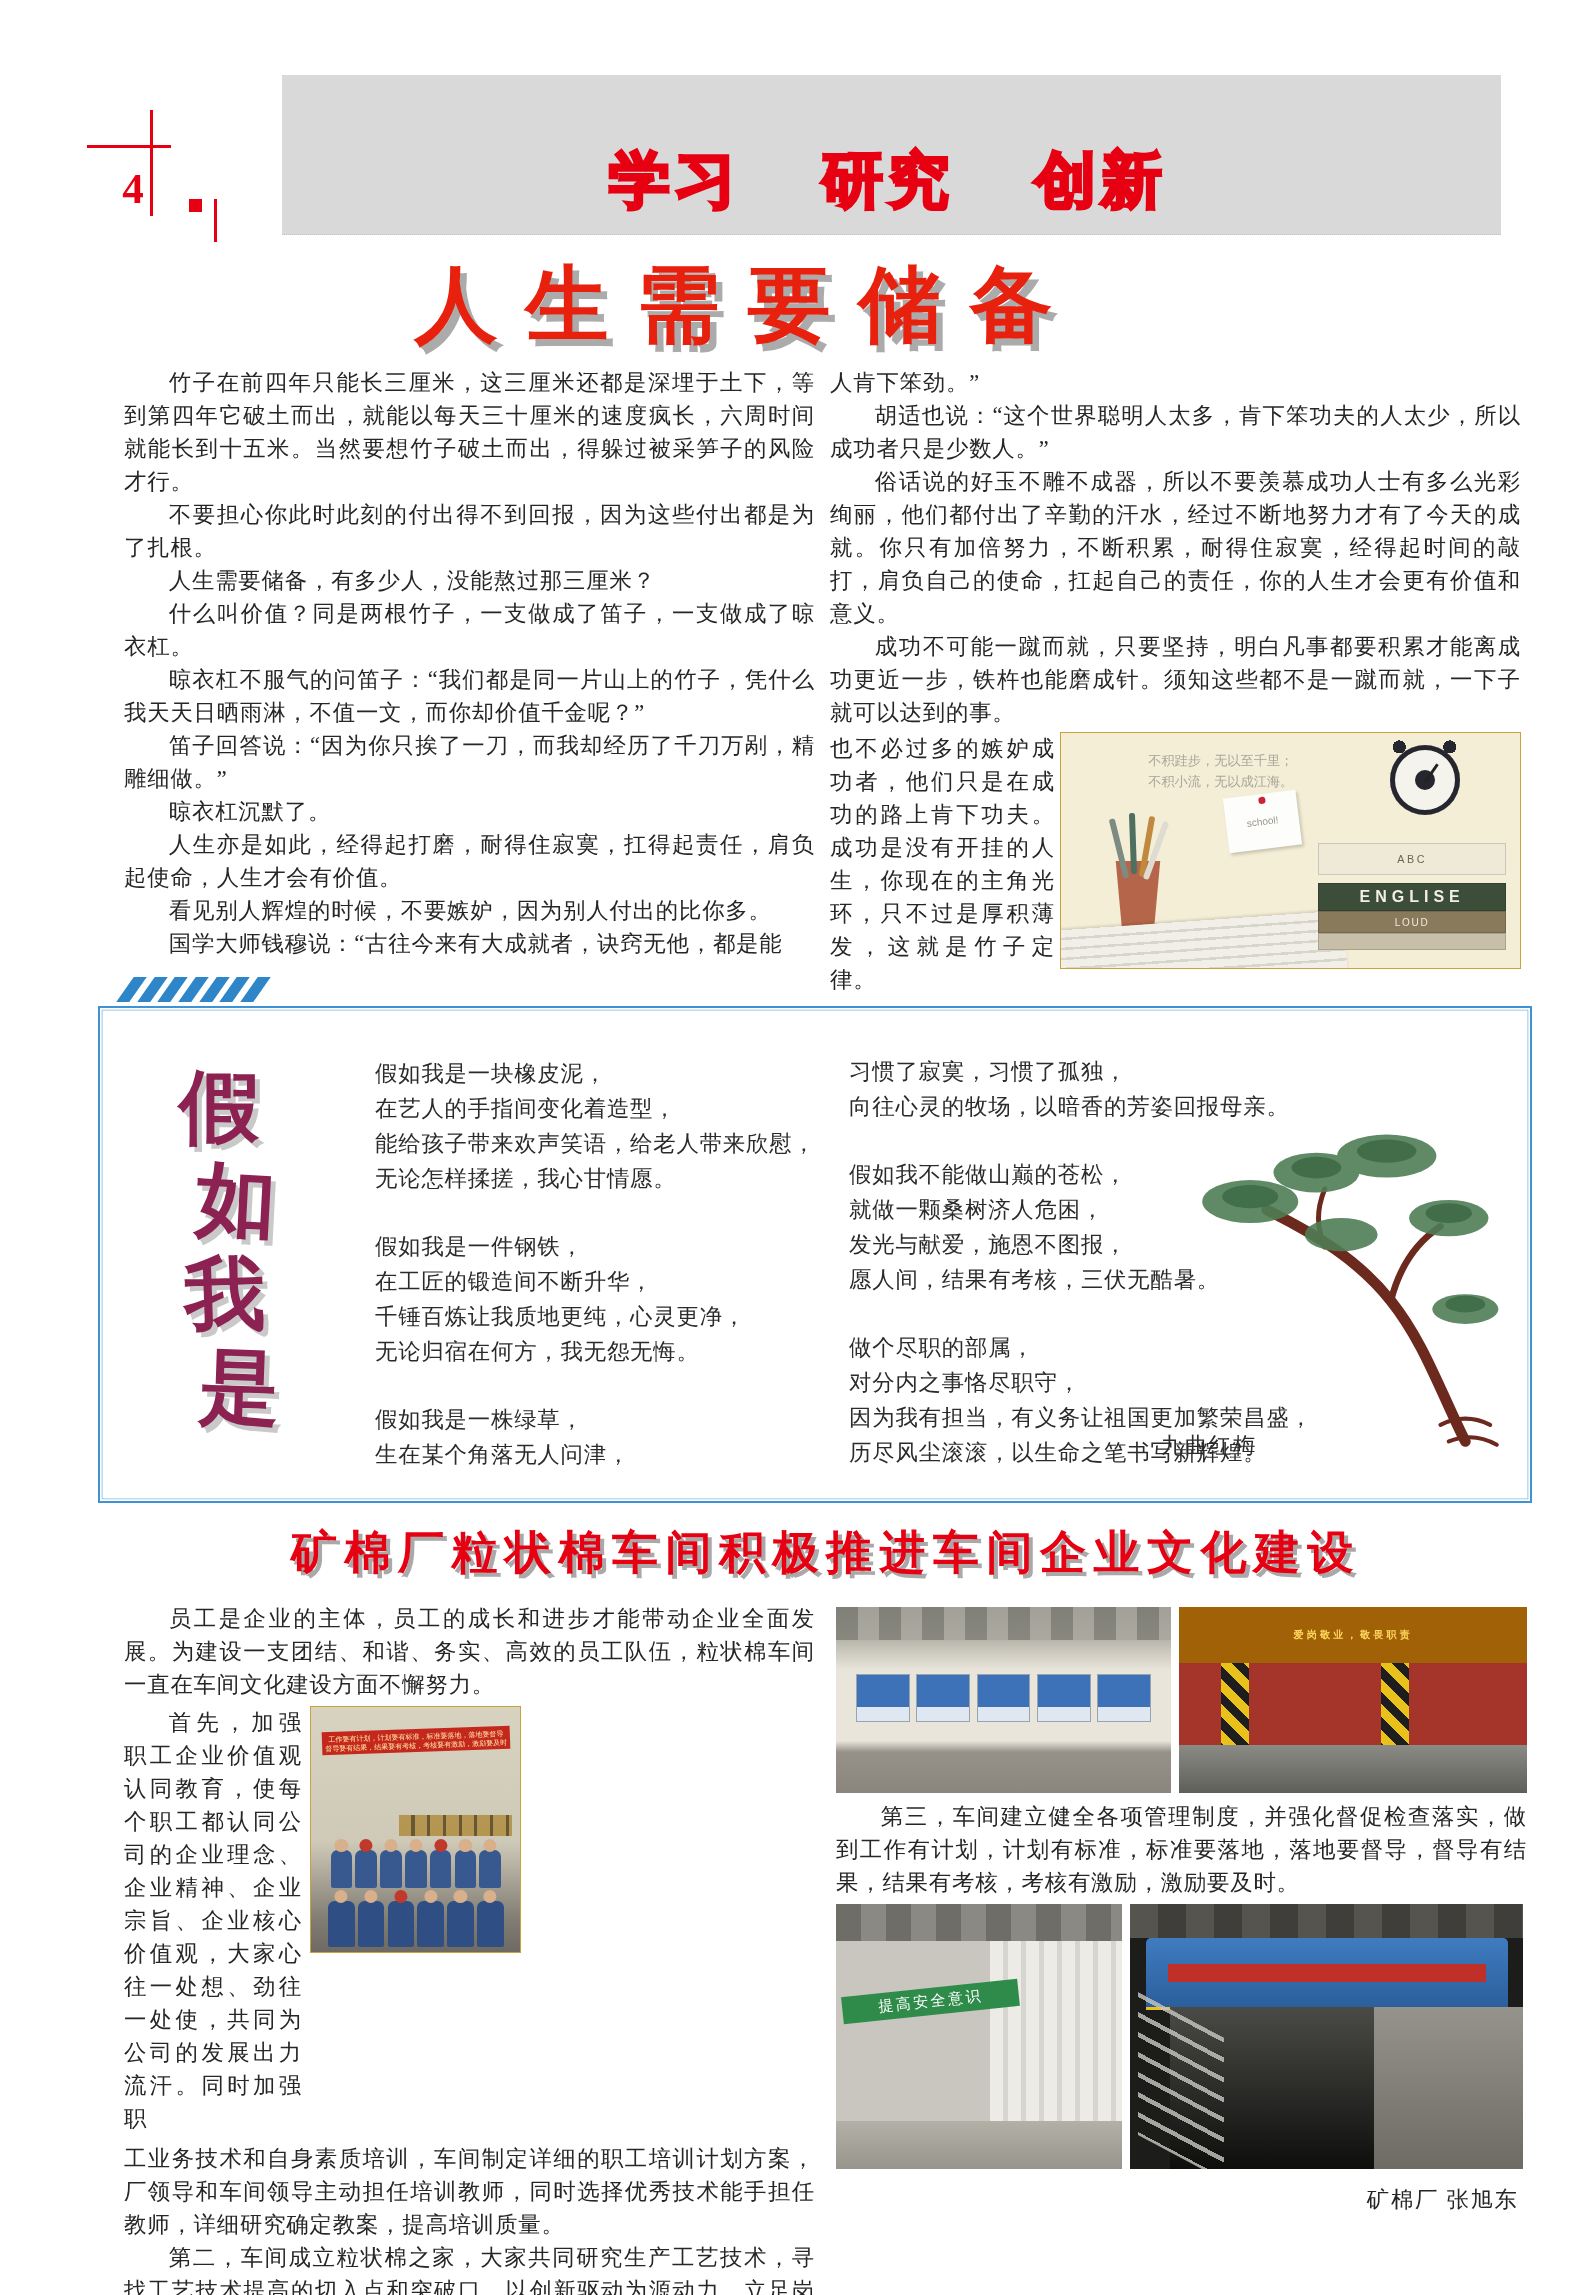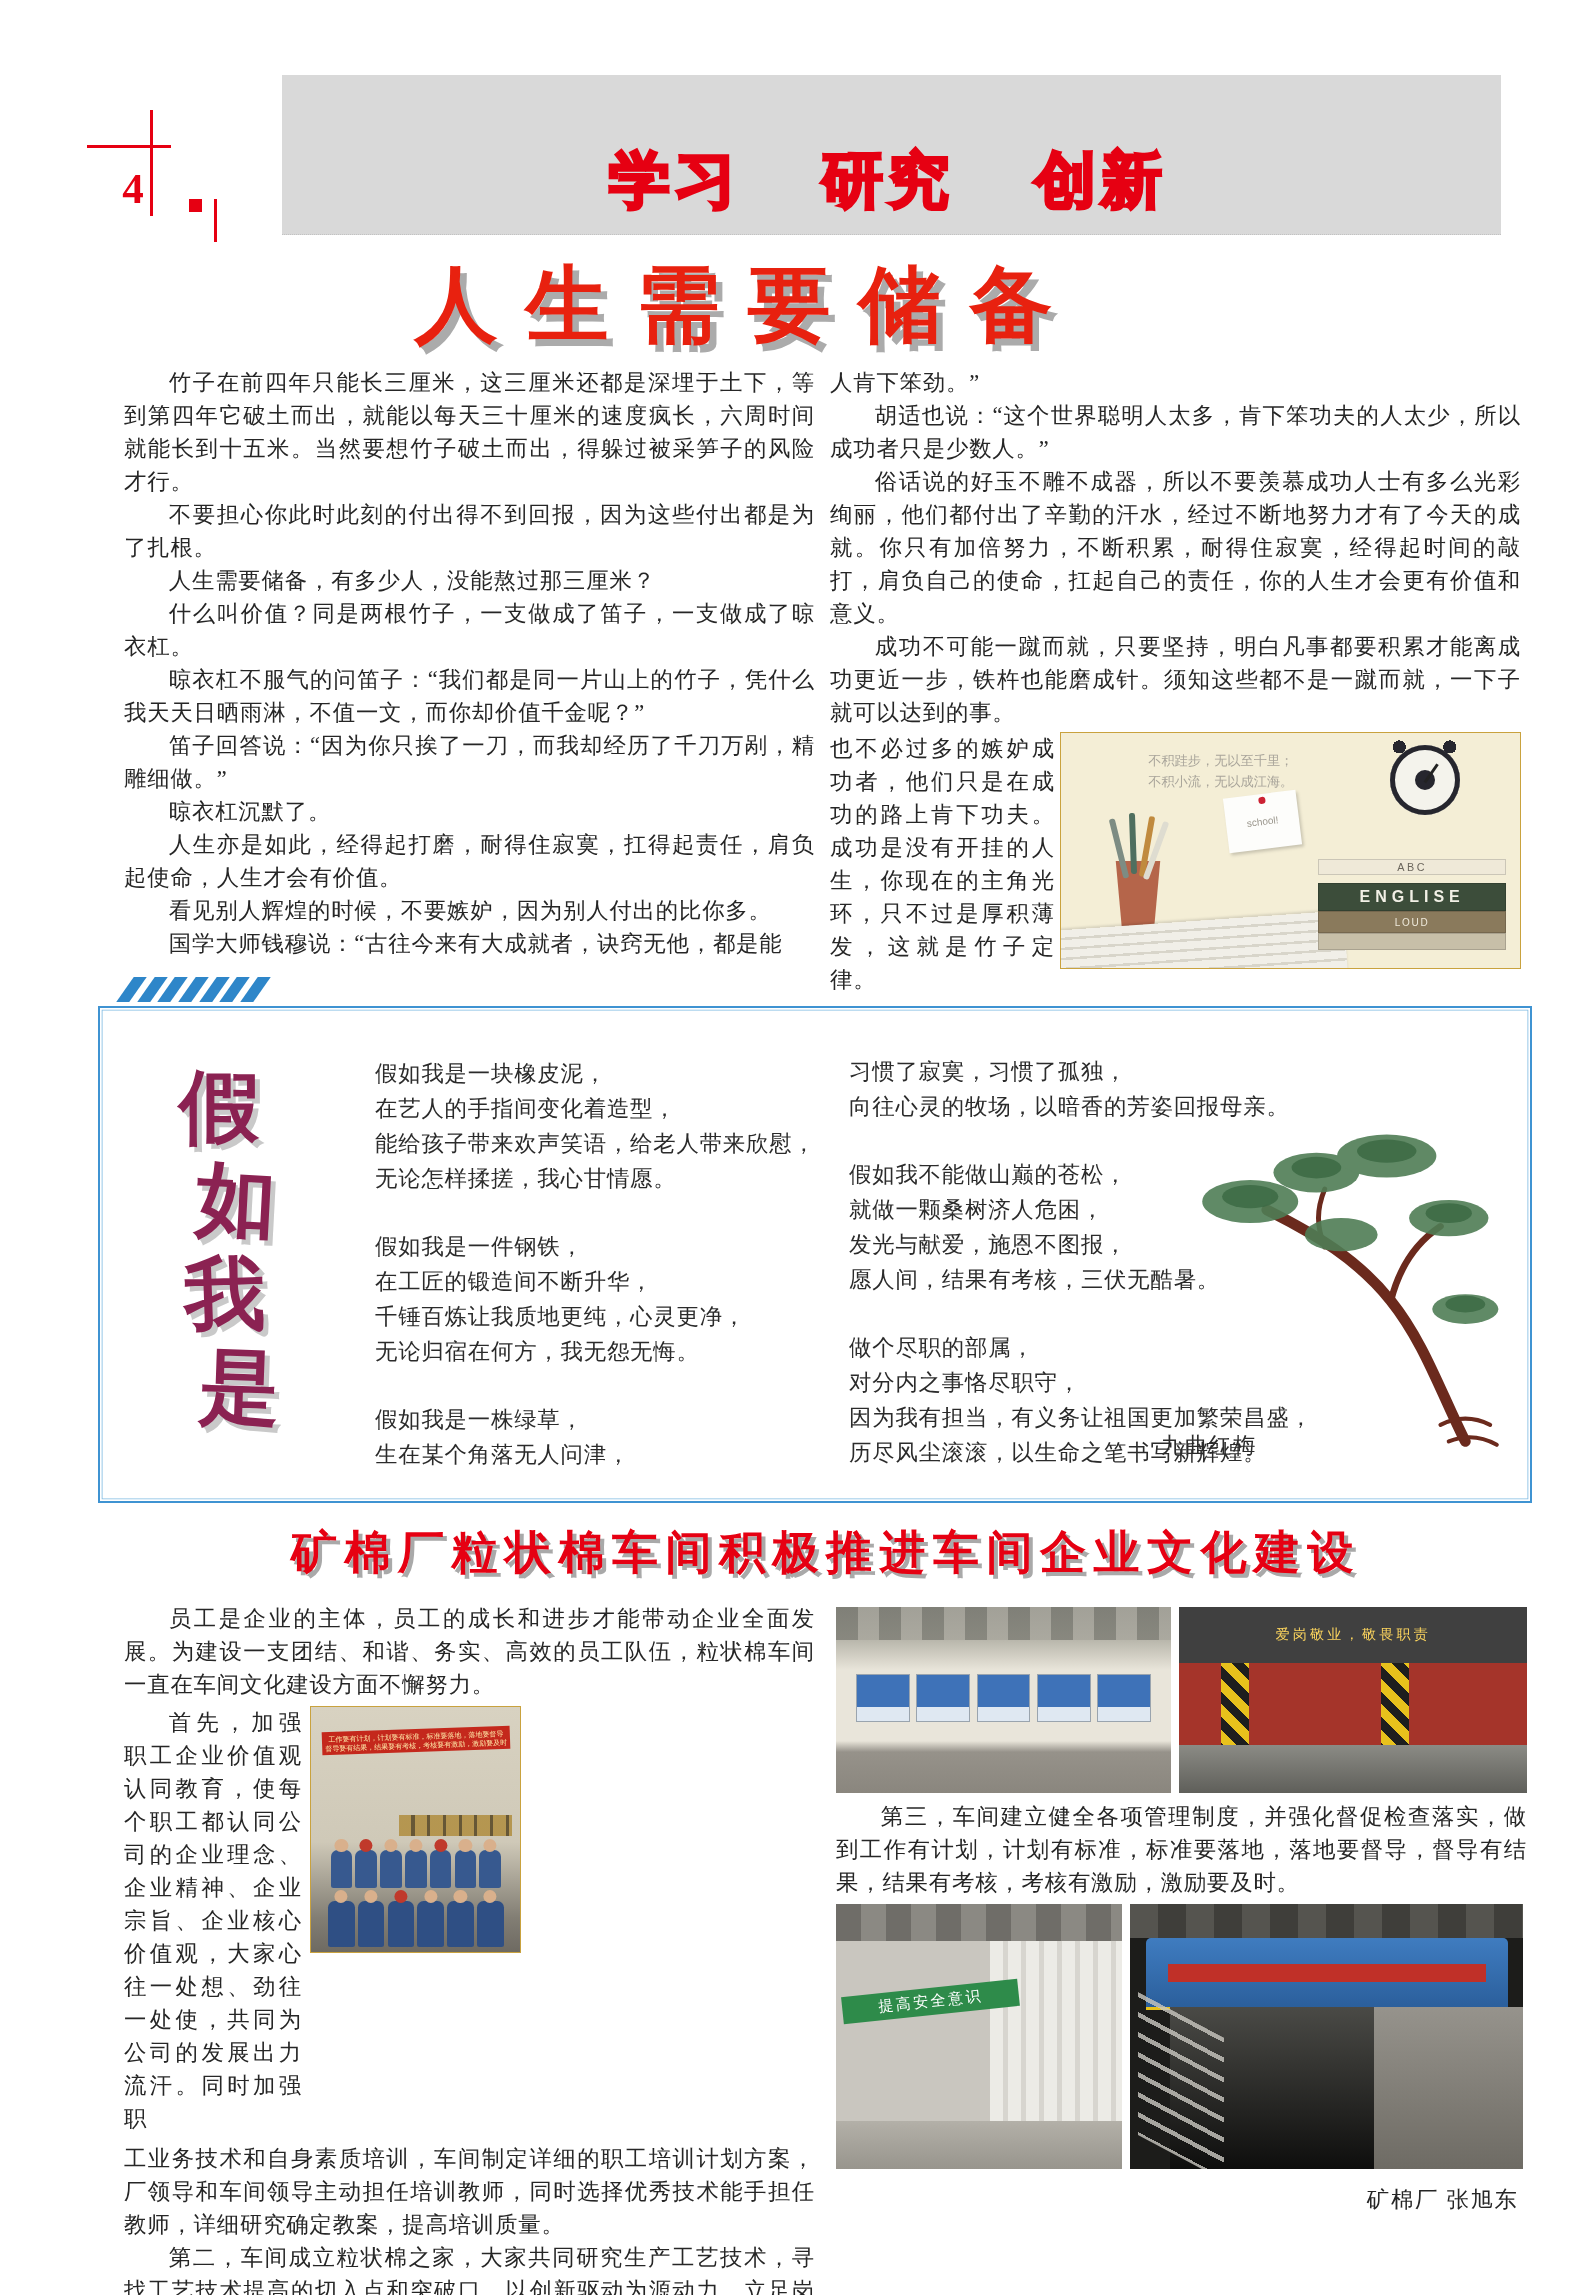--- a/index.html
+++ b/index.html
@@ -53,21 +53,21 @@
   .bi-pencil { position:absolute; width:5.8px; height:61px; border-radius:2.5px; }
   .bi-p1 { left:12%; bottom:38%; background:#7d8c83; transform:rotate(-14deg); }
   .bi-p2 { left:15%; bottom:40%; background:#4f6f5f; transform:rotate(-2deg); }
   .bi-p3 { left:18%; bottom:39%; background:#c08a3e; transform:rotate(10deg); }
   .bi-p4 { left:20%; bottom:37%; background:#dedcd0; transform:rotate(20deg); }
   .bi-table { position:absolute; left:-4%; bottom:-6%; width:66%; height:26%; transform:rotate(-4deg);
               background:repeating-linear-gradient(#f1efe8 0 7.5px,#d8d5ca 7.5px 10px); box-shadow:0 -1.7px 2.5px rgba(0,0,0,.12); }
   .bi-books { position:absolute; right:3%; bottom:8%; width:41%; }
   .bi-book { width:100%; border:0.8px solid rgba(0,0,0,.15); font-family:"Liberation Sans",sans-serif;
              display:flex; align-items:center; justify-content:center; }
-  .bi-b1 { height:16px; background:#efe9d8; color:#6b665c; font-size:10.8px; letter-spacing:2.5px; }
+  .bi-b1 { height:32px; background:#efe9d8; color:#6b665c; font-size:10.8px; letter-spacing:2.5px; }
   .bi-b2 { height:28px; background:#3c4d3a; color:#f2f0e6; font-size:16px; font-weight:bold; letter-spacing:5px;margin-top:8px; }
   .bi-b3 { height:21.5px; background:#8a7a5c; color:#efeadb; font-size:10px; letter-spacing:1.7px; }
   .bi-b4 { height:16.6px; background:#c7bfa8; }
   .bi-clock { position:absolute; right:13%; top:5%; width:70px; height:70px; border-radius:50%;
               background:#26262e; box-shadow:inset 0 0 0 5px #26262e, inset 0 0 0 25px #f4f3ec; }
   .bi-clock::before { content:""; position:absolute; left:50%; top:50%; width:2.5px; height:21.5px;
                       background:#222; transform:translate(-50%,-92%) rotate(35deg); transform-origin:bottom; }
   .bi-clock::after { content:""; position:absolute; left:-5px; top:-6.6px; width:79px; height:15px;
                      background:radial-gradient(circle at 18% 60%, #26262e 0 6.6px, transparent 6.6px),
                                 radial-gradient(circle at 82% 60%, #26262e 0 6.6px, transparent 6.6px); }
@@ -118,23 +118,23 @@
 
   
   .photo { position:relative; overflow:hidden; flex:none; }
   .photo1 { width:335px; height:186px;
             background:linear-gradient(#9a9a92 0%,#b9b7ac 18%,#e9e5da 34%,#e9e5da 72%,#96928a 78%,#8a867e 100%); }
   .photo1 .slats { position:absolute; left:0; right:0; top:0; height:18%;
                    background:repeating-linear-gradient(90deg,#74746c 0 21.5px,#a5a39a 21.5px 43px); opacity:.7; }
   .photo1 .posters { position:absolute; left:6%; right:6%; top:36%; height:26%; display:flex; gap:6.6px; }
   .photo1 .posters i { flex:1; background:linear-gradient(#3e72b8 70%,#dfe8f2 70%); border:0.8px solid #9aa4ae; }
   .photo2 { width:348px; height:186px; background:#a5342a; }
-  .photo2 .p2top { position:absolute; left:0; right:0; top:0; height:30%; background:#404040;
+  .photo2 .p2top { position:absolute; left:0; right:0; top:0; height:30%; background:#a16207;
                    display:flex; align-items:center; justify-content:center; color:#ffd75e;
-                   font-family:"Liberation Sans",sans-serif; font-size:14px; letter-spacing:3.3px; font-weight:normal; }
+                   font-family:"Liberation Sans",sans-serif; font-size:10px; letter-spacing:3.3px; font-weight:bold; }
   .photo2 .pillar { position:absolute; top:30%; bottom:0; width:28px;
                     background:repeating-linear-gradient(45deg,#e8c11c 0 9px,#1e1e1e 9px 18px); }
   .photo2 .pl1 { left:12%; } .photo2 .pl2 { left:58%; }
   .photo2 .mach { position:absolute; left:0; right:0; bottom:0; height:26%;
                   background:linear-gradient(#8b8b85,#5f5f5a); }
   .photo3 { width:286px; height:265px; background:#c9c6bf; }
   .photo3 .roof { position:absolute; left:0; right:0; top:0; height:14%;
                   background:repeating-linear-gradient(90deg,#6f6d68 0 25px,#8b8983 25px 50px); }
   .photo3 .panels { position:absolute; right:0; top:14%; bottom:18%; width:46%;
                     background:repeating-linear-gradient(90deg,#ecebe6 0 13.2px,#d7d5cf 13.2px 18px); }

